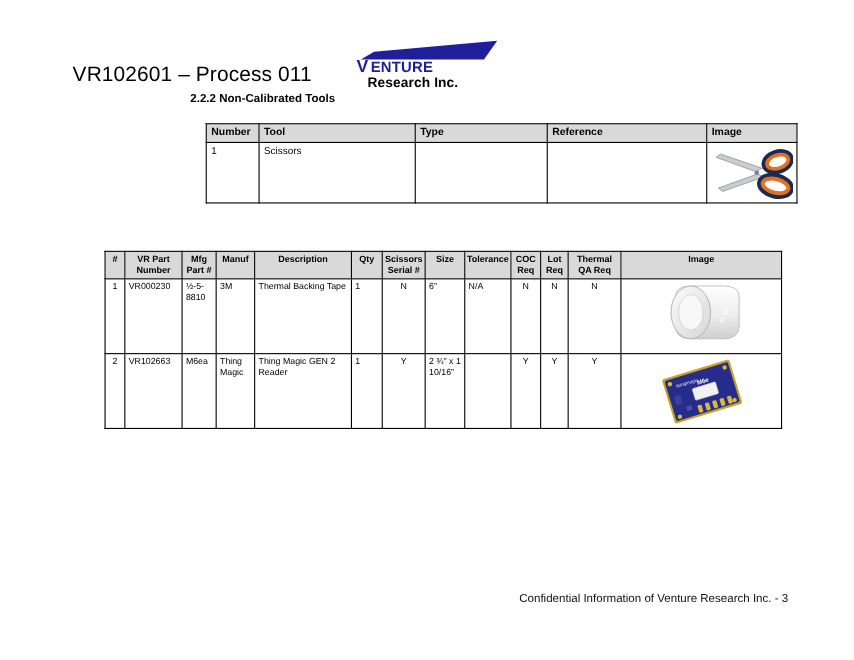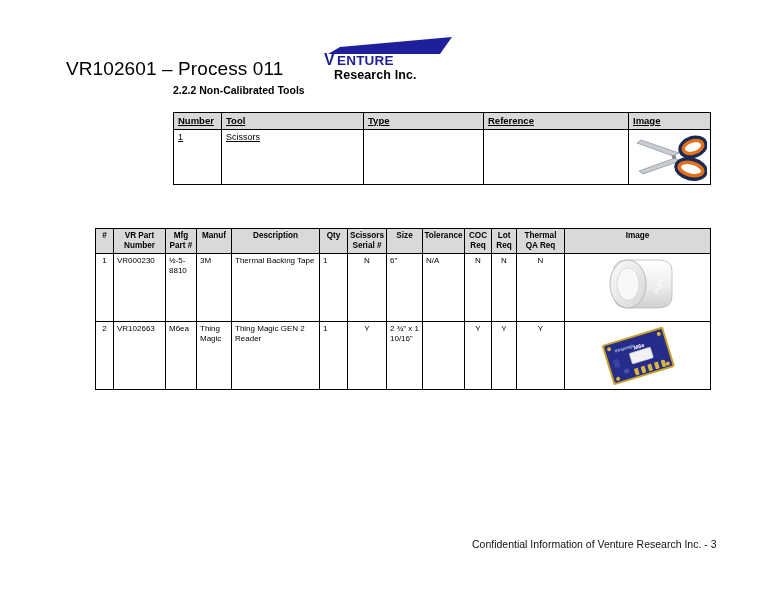--- a/index.html
+++ b/index.html
@@ -89,24 +89,23 @@
     text-align: left;
     overflow: hidden;
   }
   table.doc-table th {
     background: #d9d9d9;
     font-weight: bold;
   }
 
   
   #tools-table {
-    left: 173px;
+    left: 187px;
     top: 112px;
     width: 537px;
-    text-decoration: underline;
   }
   #tools-table th { font-size: 9.5px; padding: 2px 4px; }
   #tools-table td { font-size: 9px; padding: 2px 4px; }
   #tools-table .r-body td { height: 55px; }
   #tools-table td.img-cell { padding: 0; position: relative; }
 
   
   #materials-table {
     left: 95px;
     top: 228px;

